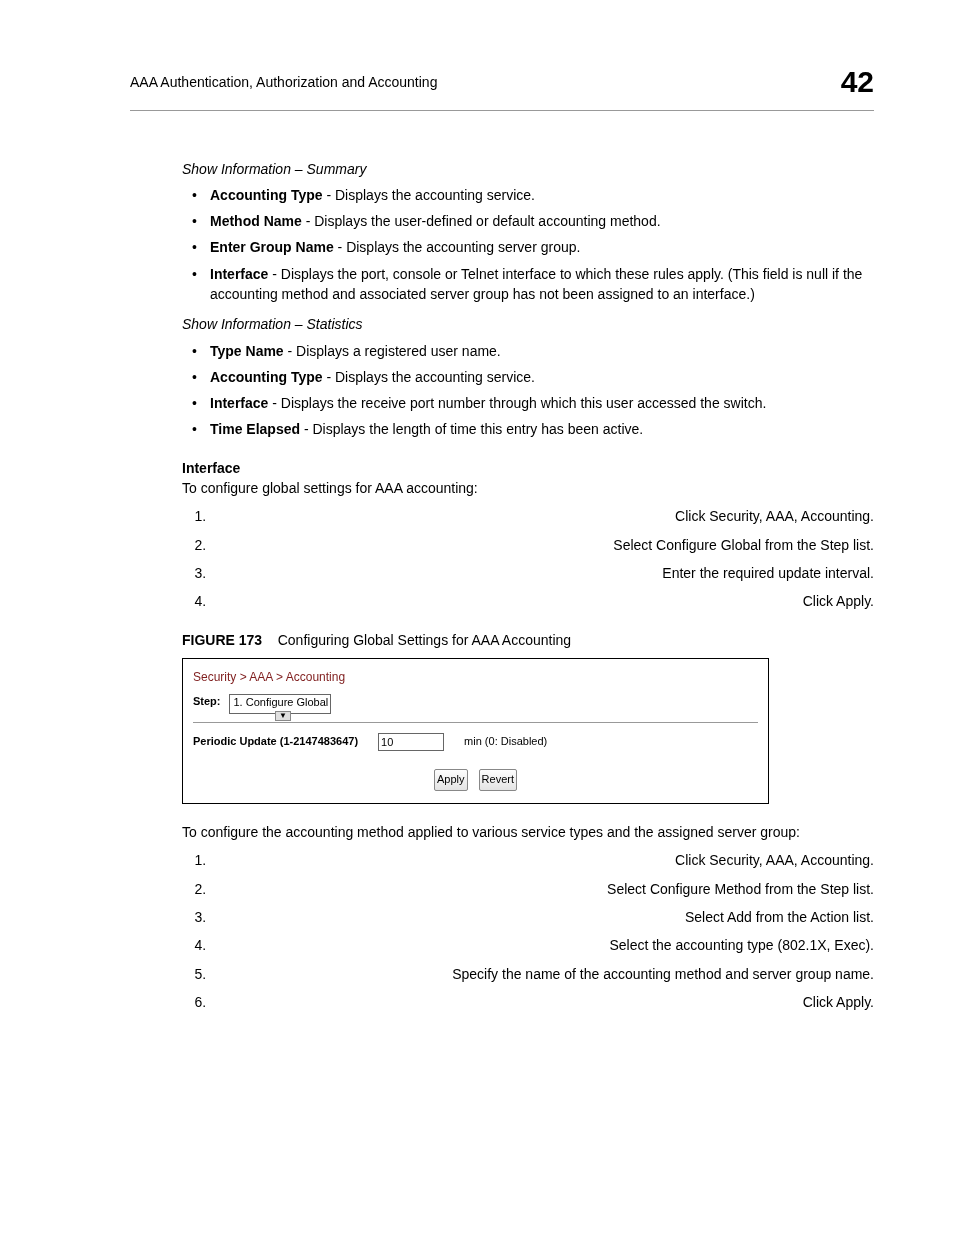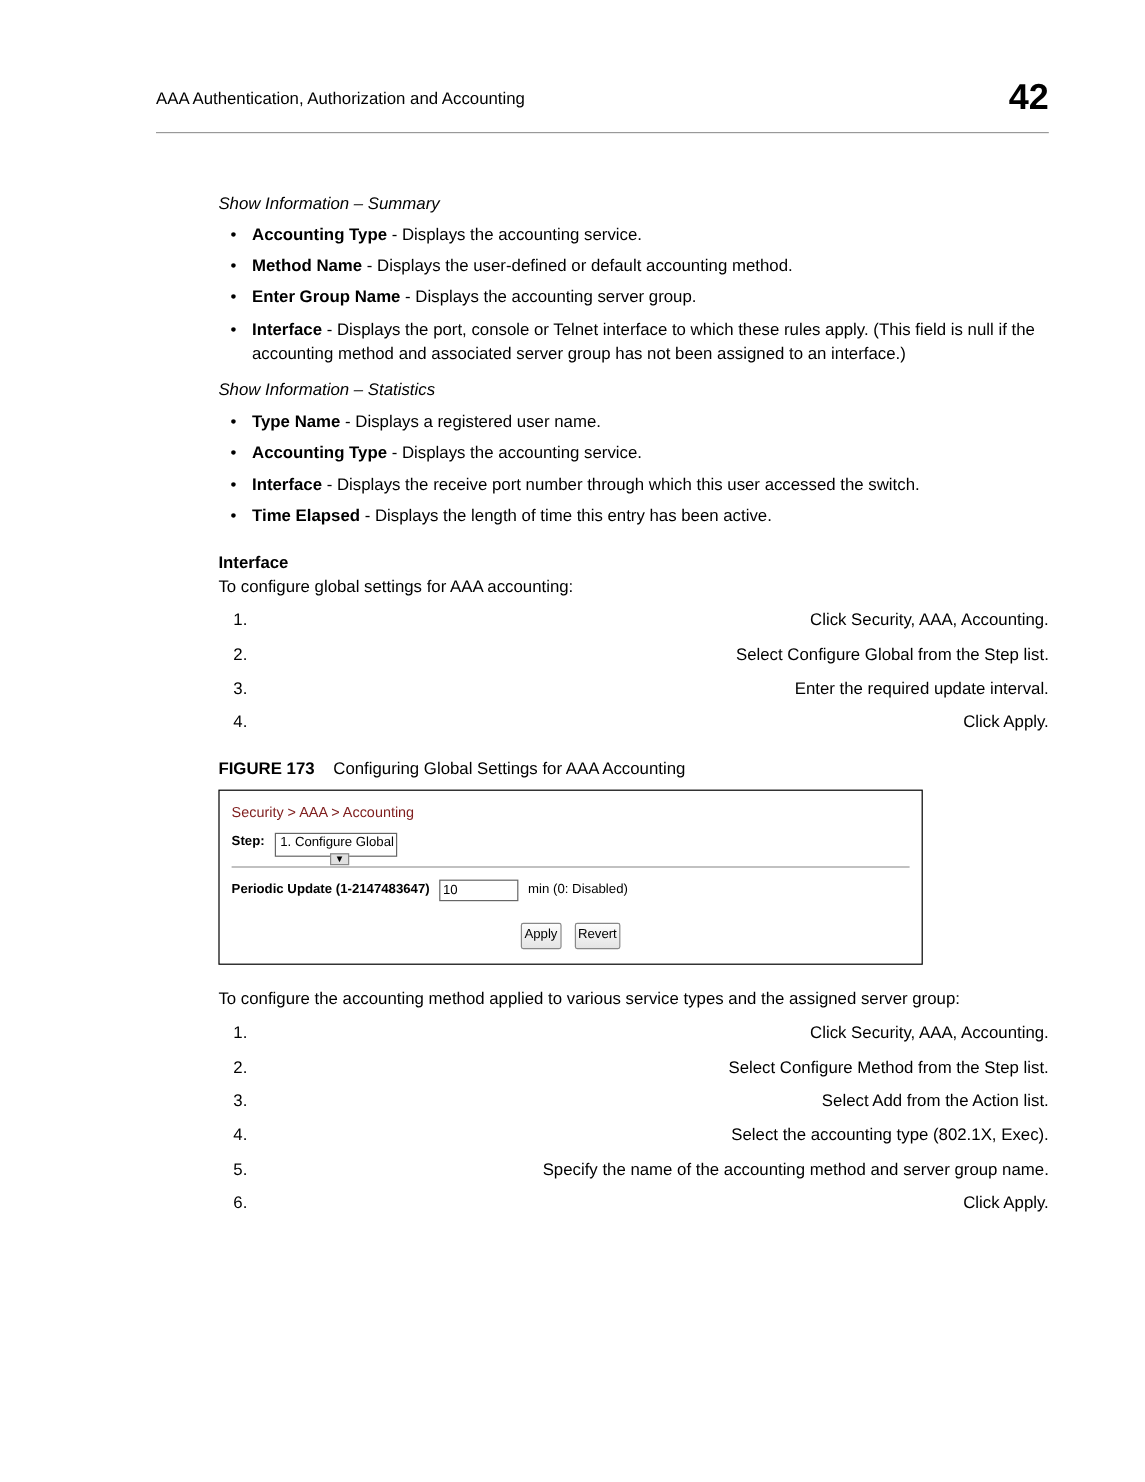--- a/index.html
+++ b/index.html
@@ -61,21 +61,21 @@
     display: inline-flex; align-items: center;
     border: 1px solid #666; background: #fff;
     height: 18px; padding: 0 2px 0 4px; font-size: 11px; flex-direction: column;
   }
   .ss-select-arrow {
     width: 14px; height: 14px; margin-left: 4px;
     background: #e0e0e0; border: 1px solid #888;
     display: inline-flex; align-items: center; justify-content: center;
     font-size: 8px; line-height: 1;
   }
-  .ss-field-row { display: flex; align-items: center; gap: 8px; margin-bottom: 18px; }
+  .ss-field-row { display: flex; align-items: center; gap: 20px; margin-bottom: 18px; }
   .ss-field-label { font-weight: bold; }
   .ss-input {
     border: 1px solid #666; height: 16px; width: 60px;
     font-size: 11px; padding: 0 2px;
   }
   .ss-hint { font-size: 11px; }
   .ss-buttons { text-align: center; }
   .ss-btn {
     display: inline-block; border: 1px solid #888;
     background: linear-gradient(#fdfdfd,#e4e4e4);

